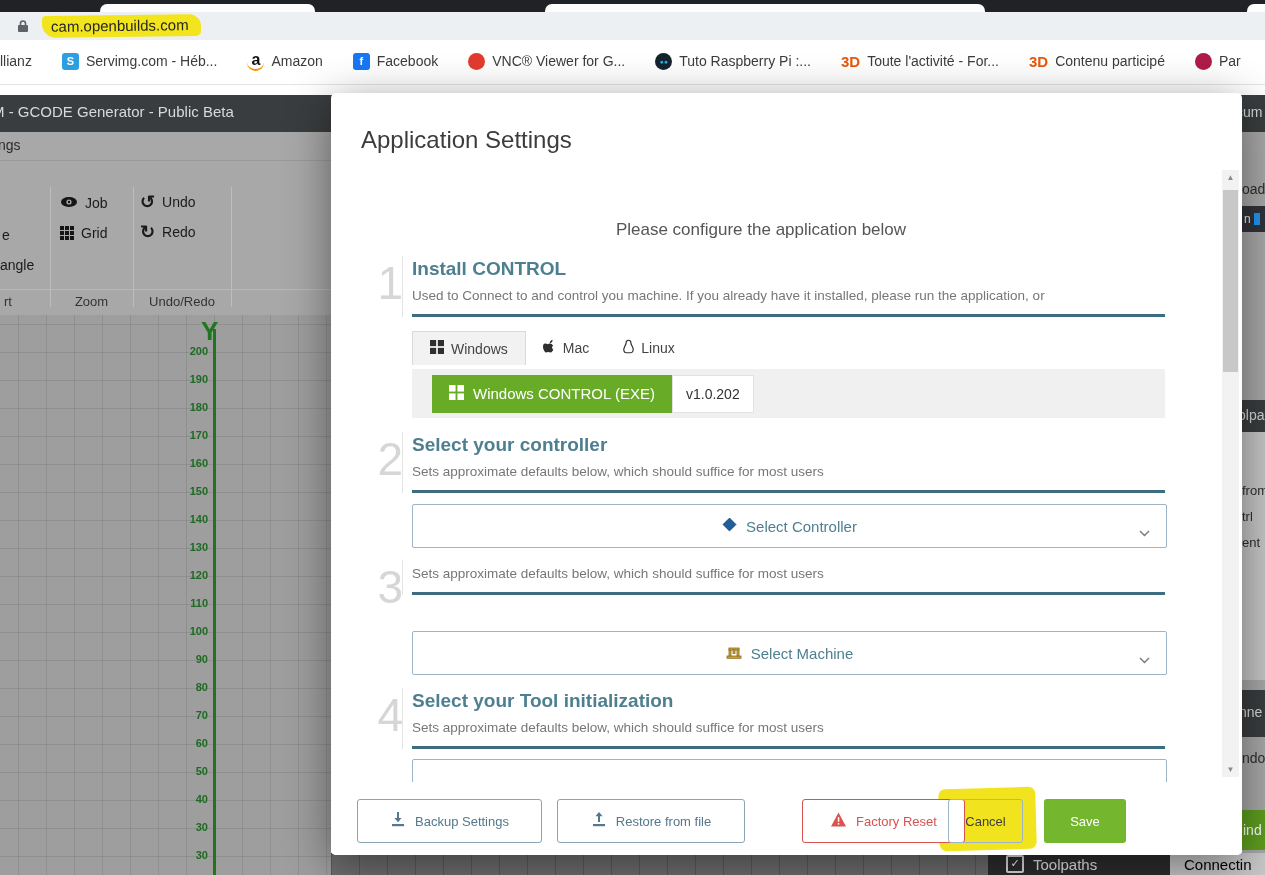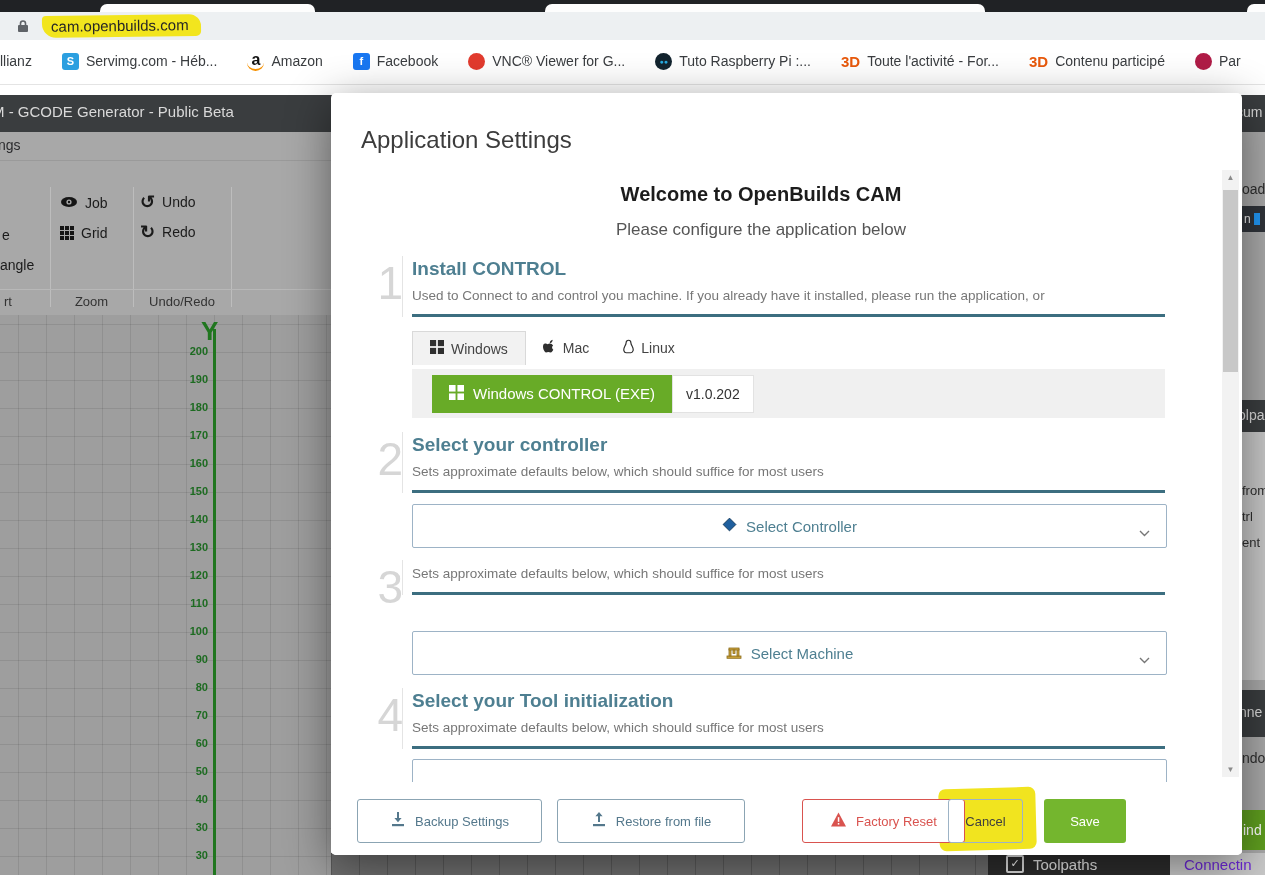--- a/index.html
+++ b/index.html
@@ -53,21 +53,21 @@
               display:flex;align-items:center;gap:3px;padding-left:2px;box-sizing:border-box;}
   .edge-badge i{display:block;width:6px;height:12px;background:#2196f3;}
   .edge-green{position:absolute;left:0;top:715px;width:23px;height:40px;background:#5f9e1f;color:#fff;font-size:14px;
               display:flex;align-items:center;padding-left:1px;box-sizing:border-box;}
   
   .statusbar{position:absolute;left:331px;top:853px;width:934px;height:22px;z-index:2;display:flex;}
   .sb-ruler{width:657px;height:22px;background:#6f6f6f;
      background-image:linear-gradient(to right, rgba(0,0,0,.18) 1px, transparent 1px);background-size:28px 100%;}
   .sb-tp{width:182px;height:22px;background:#2d2d2d;color:#e8e8e8;font-size:15px;display:flex;align-items:center;gap:9px;padding-left:18px;box-sizing:border-box;}
   .cb{width:14px;height:14px;border:2px solid #e0e0e0;border-radius:2px;color:#fff;font-size:11px;line-height:13px;text-align:center;}
-  .sb-conn{flex:1;height:22px;background:#c9c9c9;color:#6d28d9;font-size:15px;display:flex;align-items:center;padding-left:14px;box-sizing:border-box;white-space:nowrap;overflow:hidden;}
+  .sb-conn{flex:1;height:22px;background:#c9c9c9;color:#000000;font-size:15px;display:flex;align-items:center;padding-left:14px;box-sizing:border-box;white-space:nowrap;overflow:hidden;}
   
   .modal{position:absolute;left:331px;top:93px;width:911px;height:762px;background:#fff;border-radius:5px;
          box-shadow:0 10px 45px rgba(0,0,0,.45);z-index:10;}
   .m-title{position:absolute;left:30px;top:33px;font-size:24px;color:#3c3c3c;}
   .m-body{position:absolute;left:0;top:75px;width:891px;height:614px;overflow:hidden;}
   .wt{position:absolute;left:0;top:15px;width:860px;text-align:center;font-size:20px;font-weight:bold;color:#1c1c1c;}
   .ws{position:absolute;left:0;top:52px;width:860px;text-align:center;font-size:17px;color:#555;}
   .sec-num{position:absolute;left:36px;width:36px;text-align:right;font-size:46px;font-weight:300;color:#d6d6d6;line-height:50px;}
   .sec{position:absolute;left:71px;width:763px;border-left:1px solid #e4e4e4;padding-left:9px;box-sizing:border-box;}
   .sec-h{font-size:19px;font-weight:bold;color:#4e7f91;line-height:26px;}
@@ -260,21 +260,20 @@
       <span class="cb" data-name="checkbox-icon">✓</span>
       <span data-name="toolpaths-label">Toolpaths</span>
     </div>
     <div class="sb-conn" data-name="connection-status">Connectin</div>
   </div>
 
   <div class="modal" data-name="application-settings-modal">
     <div class="m-title" data-name="modal-title">Application Settings</div>
 
     <div class="m-body" data-name="modal-scroll-body">
-      <div class="wt" data-name="welcome-title">Welcome to OpenBuilds CAM</div>
       <div class="ws" data-name="welcome-subtitle">Please configure the application below</div>
 
       <div class="sec-num" style="top:90px;" data-name="step-number">1</div>
       <div class="sec" style="top:88px;" data-name="section-install-control">
         <div class="sec-h" data-name="section-heading">Install CONTROL</div>
         <div class="sec-s" data-name="section-subheading">Used to Connect to and control you machine. If you already have it installed, please run the application, or</div>
         <div class="sec-u" data-name="section-underline"></div>
       </div>
       <div class="os-tabs" data-name="os-tab-bar">
         <div class="os-tab active" data-name="tab-windows">

